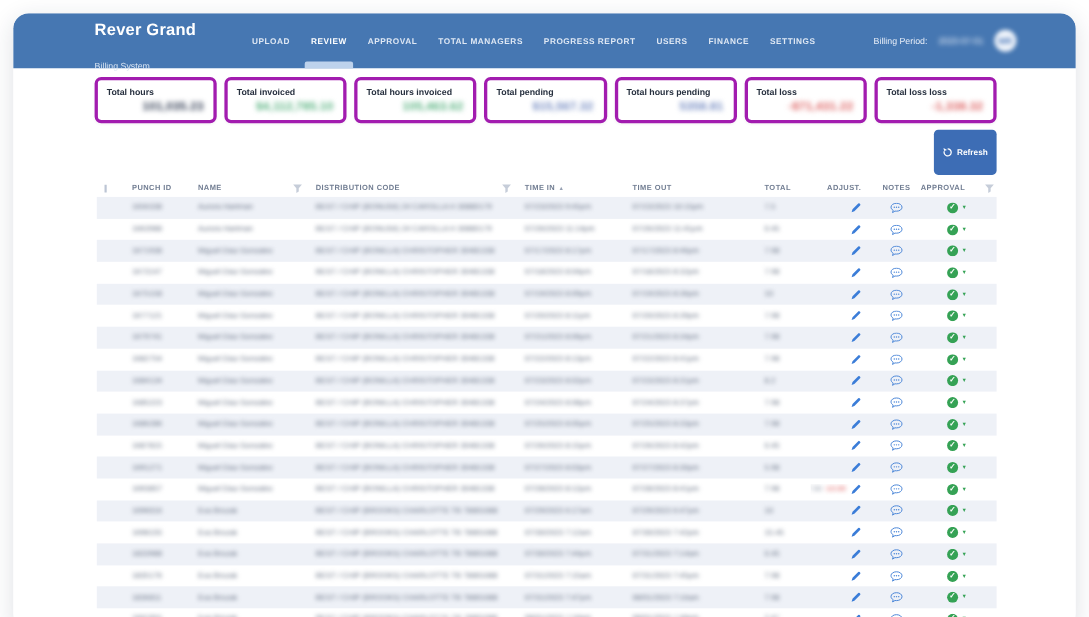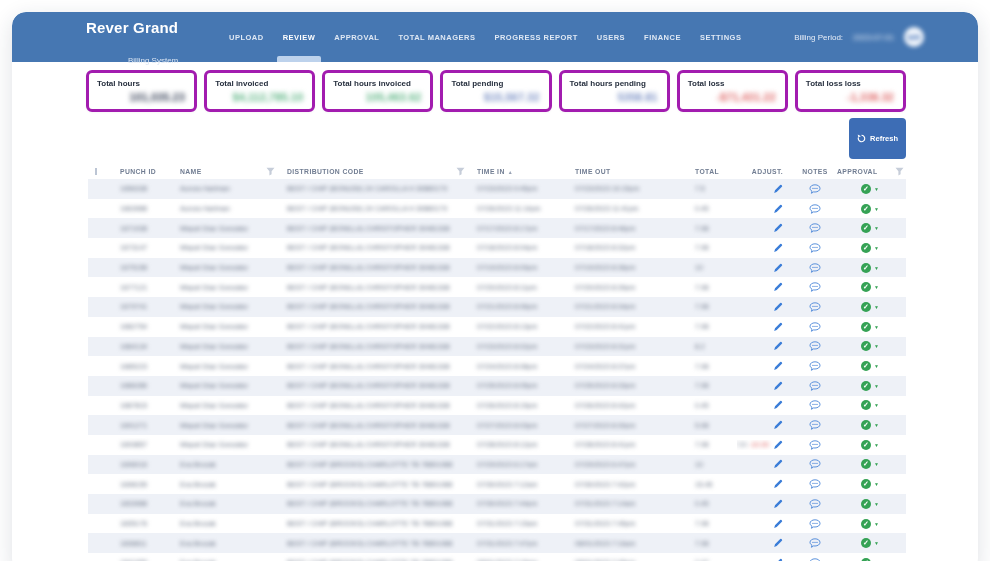--- a/index.html
+++ b/index.html
@@ -5,21 +5,21 @@
   * { margin:0; padding:0; box-sizing:border-box; }
   html,body { width:990px; height:561px; overflow:hidden; background:#fff;
     font-family:"Liberation Sans", sans-serif; }
   .card { position:absolute; left:12px; top:12px; width:966px; height:560px;
     background:#fff; border-radius:14px; box-shadow:0 6px 22px rgba(30,45,70,.14);
     overflow:hidden; }
 
   
   .topbar { position:relative; height:50px; background:#4677b2;
     border-radius:14px 14px 0 0; color:#fff; }
-  .brand { position:absolute; left:74px; top:7px;text-align:right; }
+  .brand { position:absolute; left:74px; top:7px; }
   .brand h1 { font-size:15px; font-weight:bold; letter-spacing:.2px; }
   .brand .sub { font-size:8px; color:#d9e4f2; margin-top:20px; }
   .nav { position:absolute; left:215px; top:0; height:100%; display:flex; gap:15px; }
   .nav-item { position:relative; display:flex; align-items:center; height:100%;
     font-size:7.5px; font-weight:bold; letter-spacing:.5px; color:#dfe8f4; cursor:pointer;
     padding:0 2px; }
   .nav-item.active { color:#fff; }
   .nav-item.active::after { content:""; position:absolute; left:-4px; right:-4px;
     bottom:0; height:6px; background:#bdd2ec; border-radius:2px 2px 0 0; }
   .top-right { position:absolute; right:54px; top:0; height:100%;

